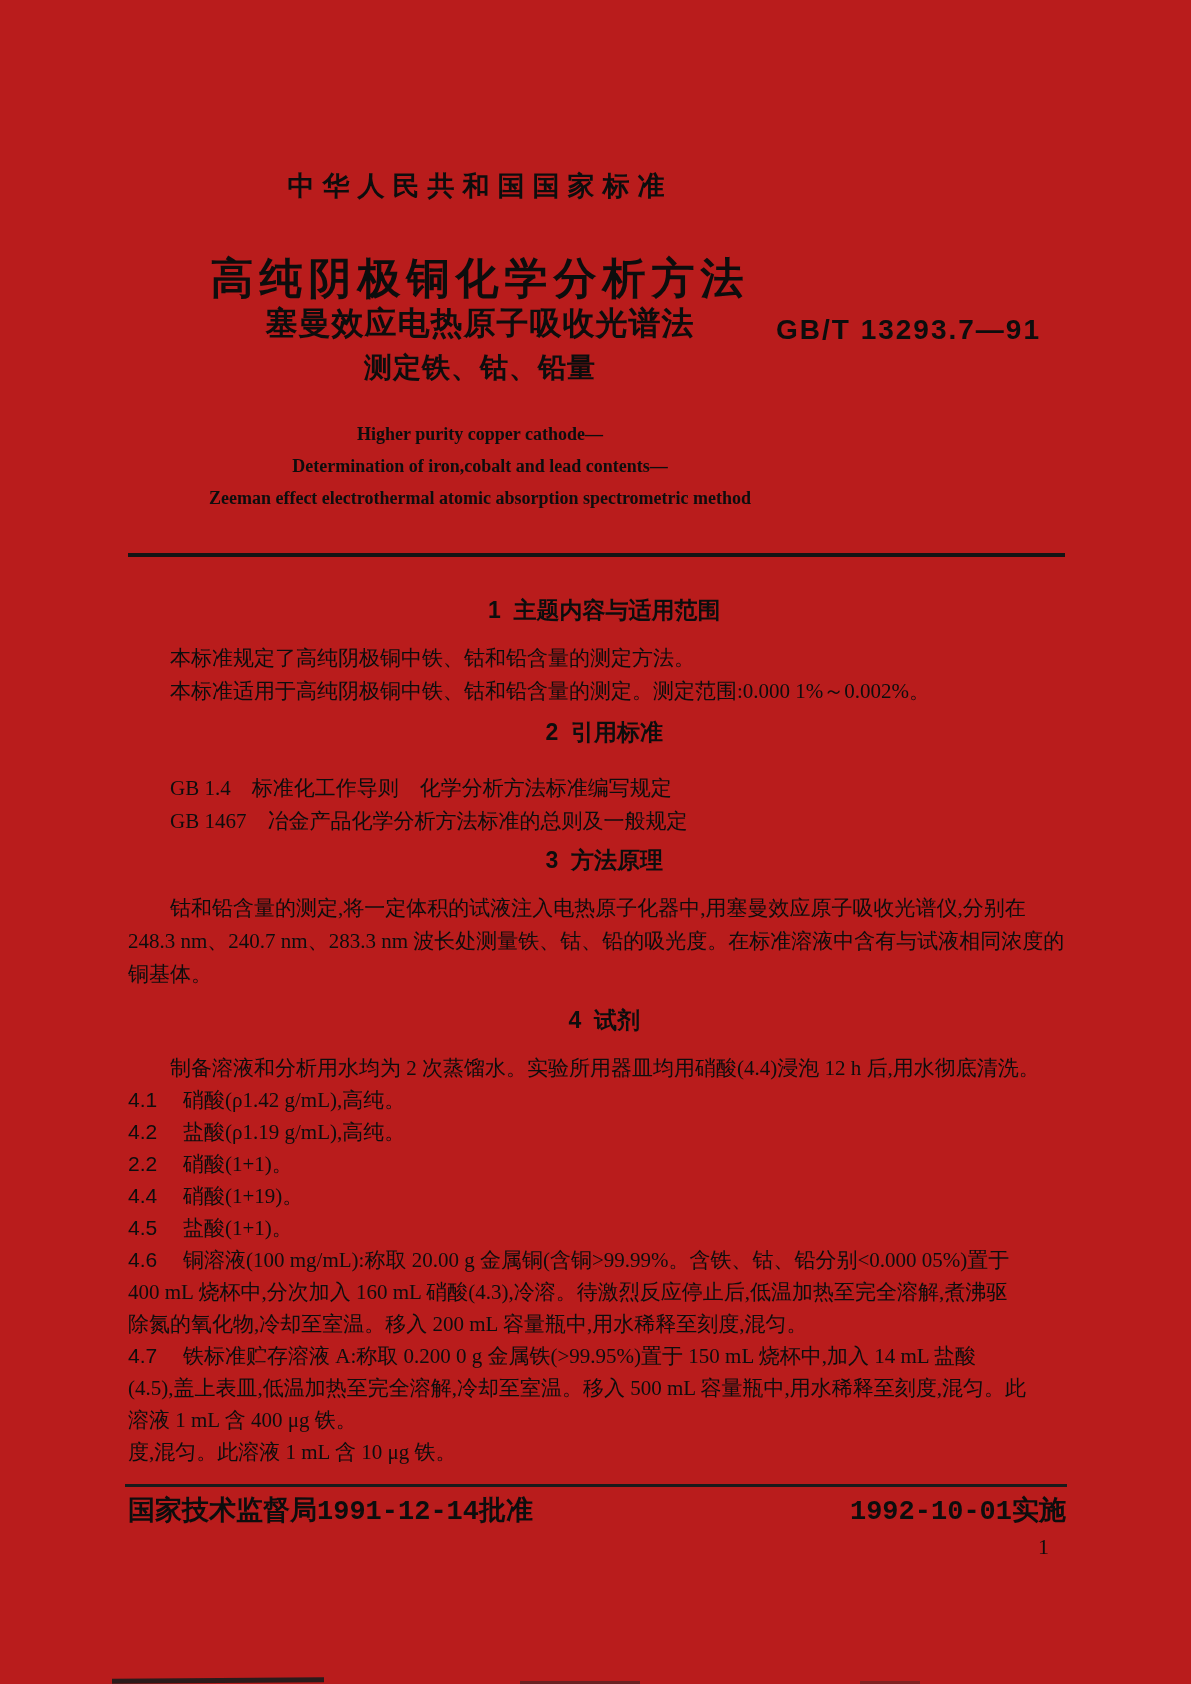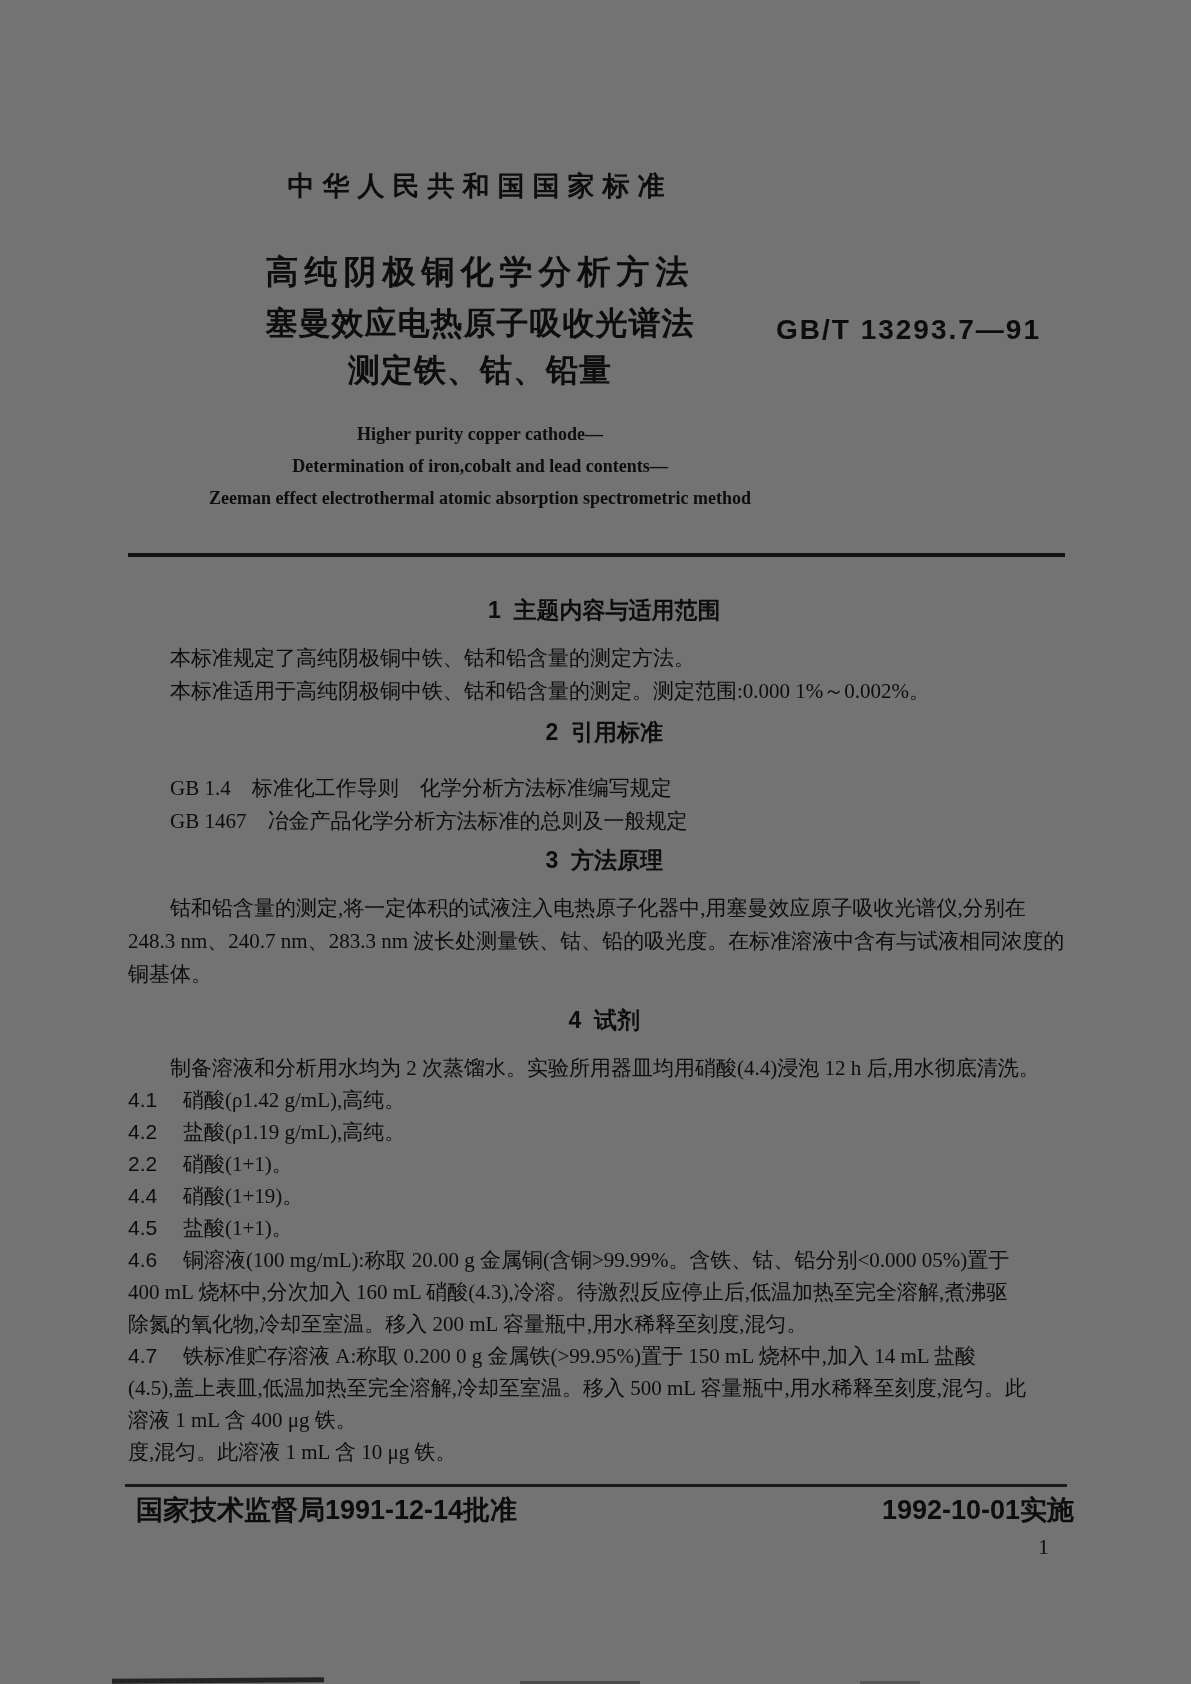--- a/index.html
+++ b/index.html
@@ -4,34 +4,34 @@
 <style>
   html,body{margin:0;padding:0;}
   body{
     width:1191px;height:1684px;
     background:#ffffff;
     font-family:"Liberation Serif",serif;
     color:#0d0d0d;
     position:relative;
     overflow:hidden;
   }
-  .page{position:absolute;inset:0;background:#737373;}
+  .page{position:absolute;inset:0;background:#b91c1c;}
 
   
   .headcol{position:absolute;left:128px;width:704px;text-align:center;}
   .std-label{
     top:168px;font-family:"Liberation Sans",sans-serif;font-weight:700;
     font-size:27px;letter-spacing:8px;white-space:nowrap;
   }
   .t1{top:250px;font-family:"Liberation Sans",sans-serif;font-weight:700;
-      font-size:33px;letter-spacing:6px;white-space:nowrap;}
+      font-size:43px;letter-spacing:6px;white-space:nowrap;}
   .t2{top:302px;font-family:"Liberation Sans",sans-serif;font-weight:700;
       font-size:32px;letter-spacing:1px;white-space:nowrap;text-align:center;}
   .t3{top:349px;font-family:"Liberation Sans",sans-serif;font-weight:700;
-      font-size:32px;letter-spacing:1px;white-space:nowrap;}
+      font-size:28px;letter-spacing:1px;white-space:nowrap;}
   .eng{font-family:"Liberation Serif",serif;font-weight:700;font-size:18px;
        line-height:32px;white-space:nowrap;}
   .e1{top:418px;} .e2{top:450px;} .e3{top:482px;}
 
   .gbnum{
     position:absolute;top:314px;right:150px;
     font-family:"Liberation Sans",sans-serif;font-weight:700;
     font-size:28px;letter-spacing:2px;white-space:nowrap;
   }
 
@@ -48,23 +48,23 @@
   .snum{display:inline-block;min-width:38px;}
   .bline{font-size:21px;line-height:33px;white-space:nowrap;}
   .s4 .bline{line-height:32px;}
   .ind{padding-left:42px;}
   .cnum{
     display:inline-block;min-width:55px;
     font-family:"Liberation Sans",sans-serif;font-size:21px;
   }
 
   .footer-row{
-    position:absolute;left:136px;top:1492px;width:938px;
+    position:absolute;left:128px;top:1492px;width:938px;
     display:flex;justify-content:space-between;align-items:flex-start;
-    font-family:Liberation Sans, sans-serif;font-weight:700;font-size:27px;
+    font-family:Liberation Mono, monospace;font-weight:700;font-size:27px;
     white-space:nowrap;
   }
   .pageno{position:absolute;left:1038px;top:1534px;font-size:22px;}
 
   
   .smudge1{position:absolute;left:112px;top:1678px;width:212px;height:5px;background:#1c1c1c;transform:rotate(-0.4deg);opacity:.9;}
   .smudge2{position:absolute;left:520px;top:1681px;width:120px;height:3px;background:#2a2a2a;opacity:.55;}
   .smudge3{position:absolute;left:860px;top:1681px;width:60px;height:3px;background:#2a2a2a;opacity:.4;}
 </style>
 </head>

